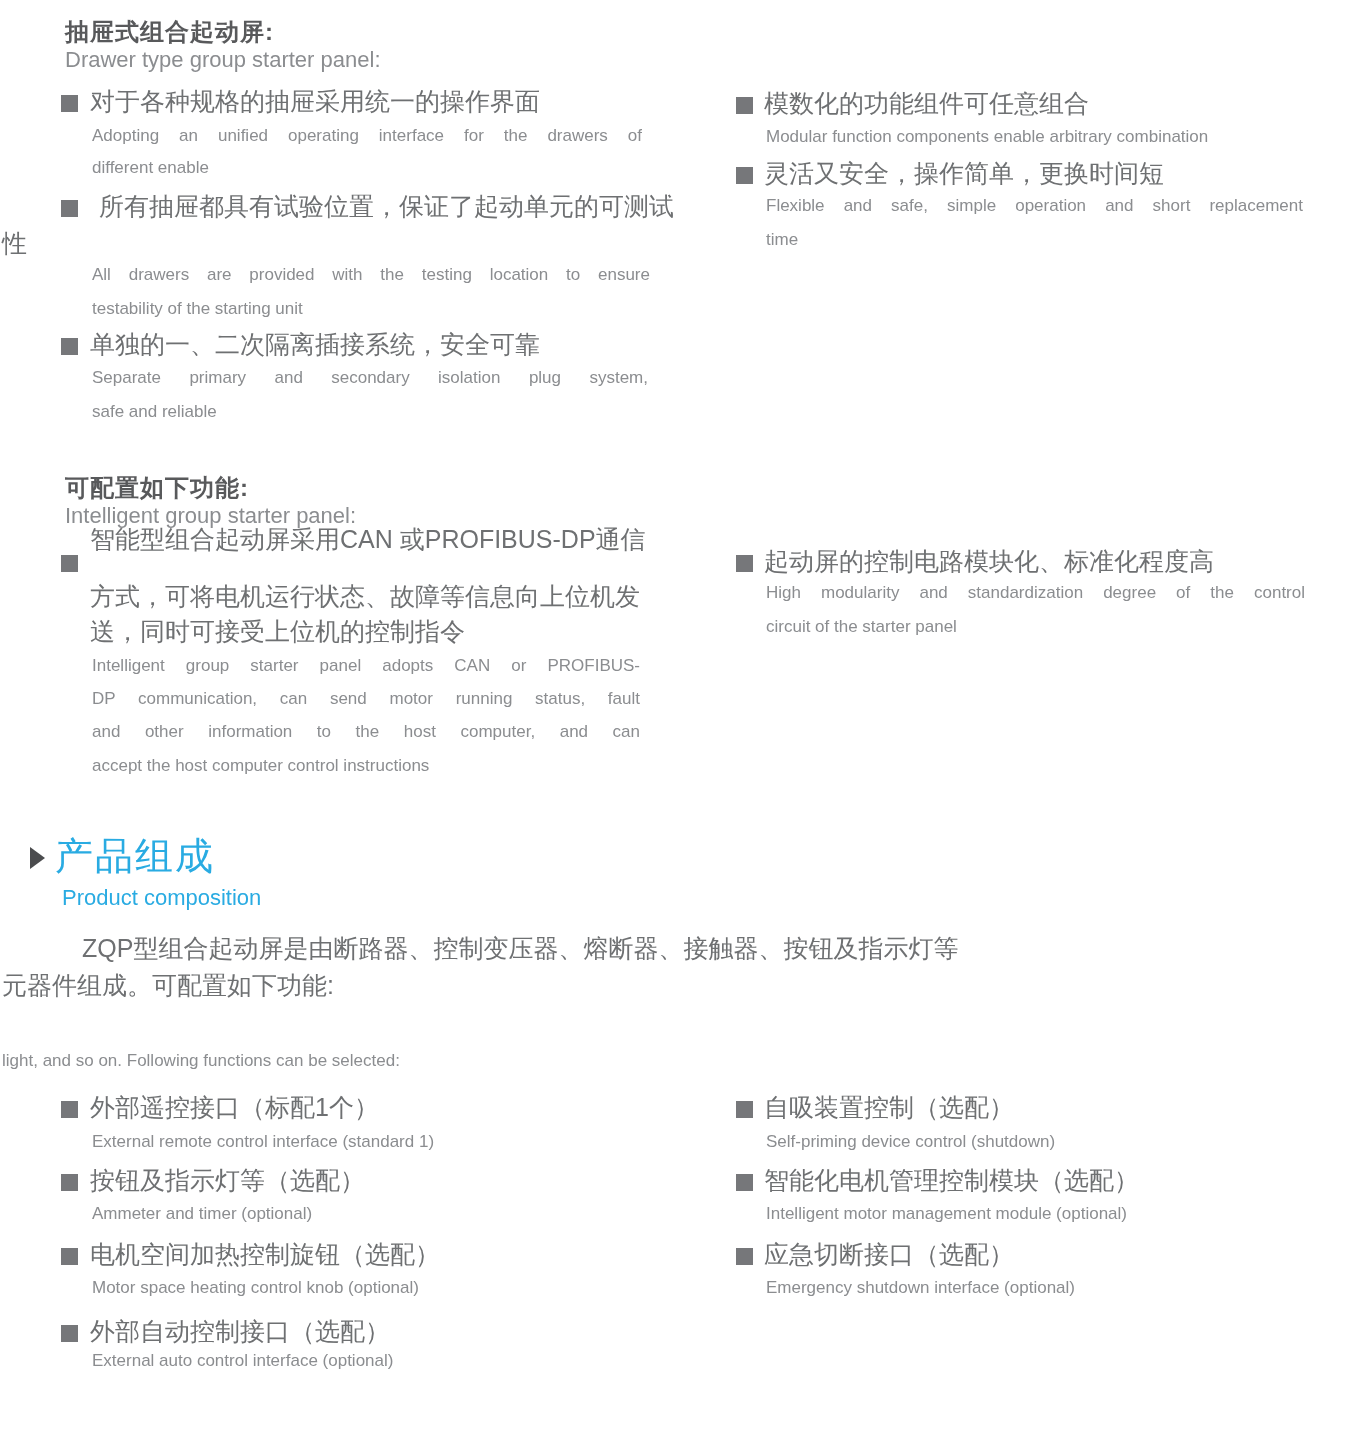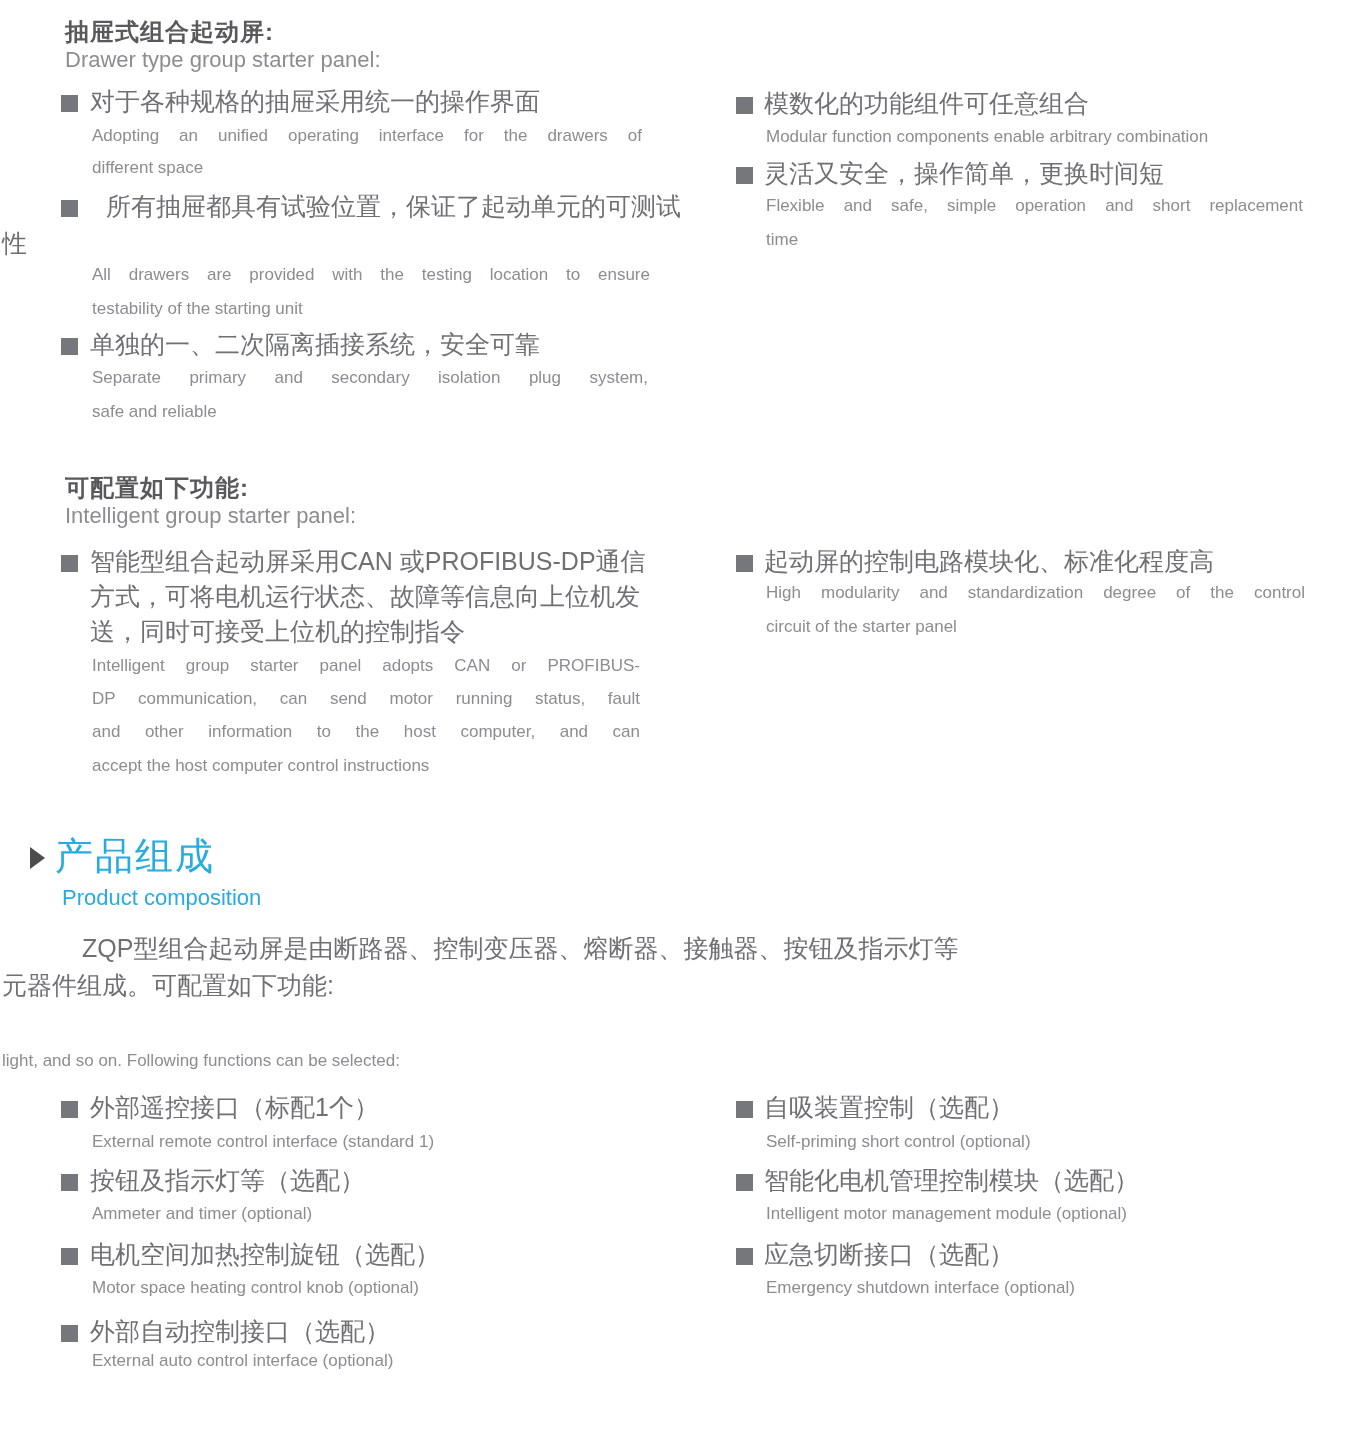--- a/index.html
+++ b/index.html
@@ -24,24 +24,24 @@
 <body>
 
 <div class="page">
 
   <div class="abs h-zh" style="left:65px;top:17px">抽屉式组合起动屏:</div>
   <div class="abs h-en" style="left:65px;top:46px">Drawer type group starter panel:</div>
 
   <div class="sq" style="left:61px;top:95px"></div>
   <div class="abs zh" style="left:90px;top:86px">对于各种规格的抽屉采用统一的操作界面</div>
   <div class="abs en jt" style="left:92px;top:126px;width:550px">Adopting an unified operating interface for the drawers of</div>
-  <div class="abs en" style="left:92px;top:157px">different space</div>
+  <div class="abs en" style="left:92px;top:157px">different enable</div>
 
   <div class="sq" style="left:61px;top:200px"></div>
-  <div class="abs zh" style="left:106px;top:191px">所有抽屉都具有试验位置，保证了起动单元的可测试</div>
+  <div class="abs zh" style="left:99px;top:191px">所有抽屉都具有试验位置，保证了起动单元的可测试</div>
   <div class="abs zh" style="left:2px;top:228px">性</div>
   <div class="abs en jt" style="left:92px;top:265px;width:558px">All drawers are provided with the testing location to ensure</div>
   <div class="abs en" style="left:92px;top:298px">testability of the starting unit</div>
 
   <div class="sq" style="left:61px;top:338px"></div>
   <div class="abs zh" style="left:90px;top:329px">单独的一、二次隔离插接系统，安全可靠</div>
   <div class="abs en jt" style="left:92px;top:368px;width:556px">Separate primary and secondary isolation plug system,</div>
   <div class="abs en" style="left:92px;top:401px">safe and reliable</div>
 
   <div class="sq" style="left:736px;top:97px"></div>
@@ -50,21 +50,21 @@
 
   <div class="sq" style="left:736px;top:167px"></div>
   <div class="abs zh" style="left:764px;top:158px">灵活又安全，操作简单，更换时间短</div>
   <div class="abs en jt" style="left:766px;top:196px;width:537px">Flexible and safe, simple operation and short replacement</div>
   <div class="abs en" style="left:766px;top:229px">time</div>
 
   <div class="abs h-zh" style="left:65px;top:473px">可配置如下功能:</div>
   <div class="abs h-en" style="left:65px;top:502px">Intelligent group starter panel:</div>
 
   <div class="sq" style="left:61px;top:555px"></div>
-  <div class="abs zh" style="left:90px;top:546px">智能型组合起动屏采用CAN 或PROFIBUS-DP通信</div>
+  <div class="abs zh" style="left:90px;top:524px">智能型组合起动屏采用CAN 或PROFIBUS-DP通信</div>
   <div class="abs zh" style="left:90px;top:581px">方式，可将电机运行状态、故障等信息向上位机发</div>
   <div class="abs zh" style="left:90px;top:616px">送，同时可接受上位机的控制指令</div>
   <div class="abs en jt" style="left:92px;top:656px;width:548px">Intelligent group starter panel adopts CAN or PROFIBUS-</div>
   <div class="abs en jt" style="left:92px;top:689px;width:548px">DP communication, can send motor running status, fault</div>
   <div class="abs en jt" style="left:92px;top:722px;width:548px">and other information to the host computer, and can</div>
   <div class="abs en" style="left:92px;top:755px">accept the host computer control instructions</div>
 
   <div class="sq" style="left:736px;top:555px"></div>
   <div class="abs zh" style="left:764px;top:546px">起动屏的控制电路模块化、标准化程度高</div>
   <div class="abs en jt" style="left:766px;top:583px;width:539px">High modularity and standardization degree of the control</div>
@@ -89,21 +89,21 @@
   <div class="sq" style="left:61px;top:1248px"></div>
   <div class="abs zh" style="left:90px;top:1239px">电机空间加热控制旋钮（选配）</div>
   <div class="abs en" style="left:92px;top:1277px">Motor space heating control knob (optional)</div>
 
   <div class="sq" style="left:61px;top:1325px"></div>
   <div class="abs zh" style="left:90px;top:1316px">外部自动控制接口（选配）</div>
   <div class="abs en" style="left:92px;top:1350px">External auto control interface (optional)</div>
 
   <div class="sq" style="left:736px;top:1101px"></div>
   <div class="abs zh" style="left:764px;top:1092px">自吸装置控制（选配）</div>
-  <div class="abs en" style="left:766px;top:1131px">Self-priming short control (optional)</div>
+  <div class="abs en" style="left:766px;top:1131px">Self-priming device control (shutdown)</div>
 
   <div class="sq" style="left:736px;top:1174px"></div>
   <div class="abs zh" style="left:764px;top:1165px">智能化电机管理控制模块（选配）</div>
   <div class="abs en" style="left:766px;top:1203px">Intelligent motor management module (optional)</div>
 
   <div class="sq" style="left:736px;top:1248px"></div>
   <div class="abs zh" style="left:764px;top:1239px">应急切断接口（选配）</div>
   <div class="abs en" style="left:766px;top:1277px">Emergency shutdown interface (optional)</div>
 
 </div>

